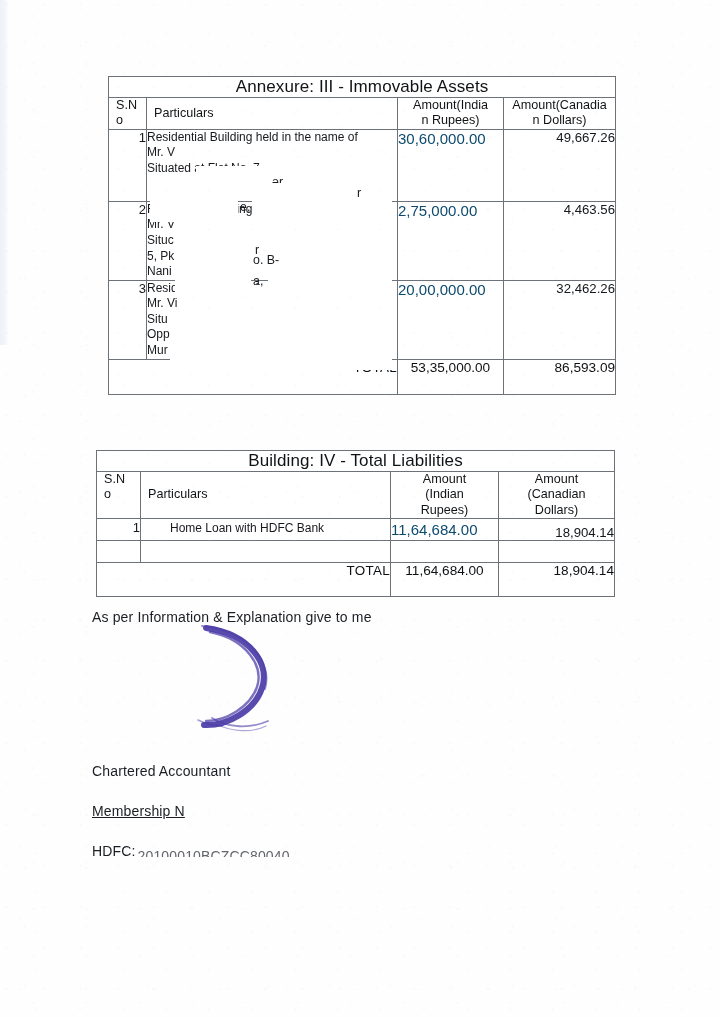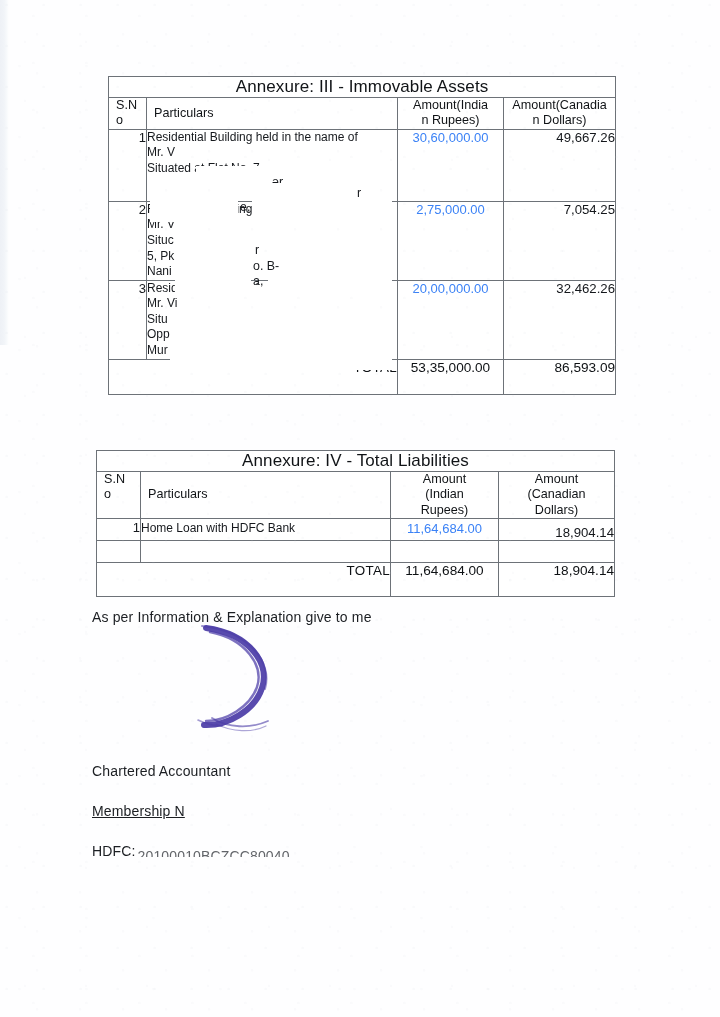--- a/index.html
+++ b/index.html
@@ -95,25 +95,25 @@
   .sno {
     text-align: right;
     font-size: 13px;
     padding: 0 7px 3px 0;
     vertical-align: bottom;
     color: #16191d;
   }
 
   
   .amt-inr {
-    text-align: center;
-    font-size: 13px;
+    text-align: left;
+    font-size: 15px;
     vertical-align: bottom;
     padding: 0 4px 3px 4px;
-    color: #3b82f6;
+    color: #0c4a6e;
   }
   .amt-cad {
     text-align: right;
     font-size: 13.2px;
     vertical-align: bottom;
     padding: 0 9px 1px 4px;
     color: #14171b;
   }
 
   .total-label {
@@ -230,21 +230,21 @@
       </tr>
 
       <tr style="height:72px;">
         <td class="sno">2</td>
         <td class="particulars">Residential Building held in the name of
 Mr. V
 Situc
 5, Pk
 Nani</td>
         <td class="amt-inr">2,75,000.00</td>
-        <td class="amt-cad">7,054.25</td>
+        <td class="amt-cad">4,463.56</td>
       </tr>
 
       <tr style="height:76px;">
         <td class="sno">3</td>
         <td class="particulars">Residential Building held in the name of
 Mr. Vi
 Situ
 Opp
 Mur</td>
         <td class="amt-inr">20,00,000.00</td>
@@ -266,51 +266,51 @@
 
   <div class="frag frag-clip-bottom" style="left:272px; top:174px;">ər</div>
   <div class="frag" style="left:357px; top:185px;">r</div>
   <div class="frag" style="left:240px; top:199px;">e,</div>
 
   <div class="redact" style="left:175px; top:240px; width:76px; height:50px;"></div>
   <div class="redact" style="left:268px; top:240px; width:124px; height:50px;"></div>
   <div class="redact" style="left:175px; top:285px; width:217px; height:11px;"></div>
 
   <div class="frag" style="left:255px; top:242px;">r</div>
-  <div class="frag" style="left:253px; top:258px;">o. B-</div>
+  <div class="frag" style="left:253px; top:252px;">o. B-</div>
   <div class="frag" style="left:253px; top:273px;">a,</div>
 
   <div class="redact" style="left:172px; top:314px; width:220px; height:10px;"></div>
   <div class="redact" style="left:170px; top:326px; width:222px; height:44px;"></div>
 
   <table class="doc-table" style="left:96px; top:450px; width:518px;">
     <colgroup>
       <col style="width:44px">
       <col style="width:250px">
       <col style="width:108px">
       <col style="width:116px">
     </colgroup>
     <tbody>
       <tr>
-        <td class="tbl-title" colspan="4">Annexure: IV - Total Liabilities</td>
+        <td class="tbl-title" colspan="4">Building: IV - Total Liabilities</td>
       </tr>
       <tr>
         <td class="col-head" style="text-align:left; padding-left:7px;"><span>S.N</span><br><span>o</span></td>
         <td class="col-head left" style="vertical-align:middle;">Particulars</td>
         <td class="col-head" style="vertical-align:middle; white-space:pre-line;">Amount
 (Indian
 Rupees)</td>
         <td class="col-head" style="vertical-align:middle; white-space:pre-line;">Amount
 (Canadian
 Dollars)</td>
       </tr>
 
       <tr style="height:22px;">
         <td class="sno" style="vertical-align:top; padding-top:1px;">1</td>
-        <td class="particulars" style="padding-top:2px;">Home Loan with HDFC Bank</td>
+        <td class="particulars" style="padding-top:2px;padding-left:29px;">Home Loan with HDFC Bank</td>
         <td class="amt-inr" style="vertical-align:top; padding-top:2px;">11,64,684.00</td>
         <td class="amt-cad" style="vertical-align:top; padding-top:6px;">18,904.14</td>
       </tr>
 
       <tr style="height:22px;">
         <td></td>
         <td></td>
         <td></td>
         <td></td>
       </tr>

